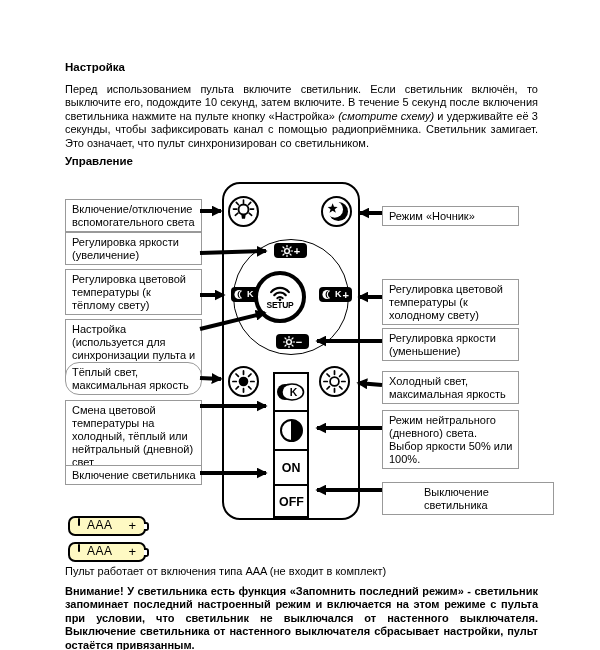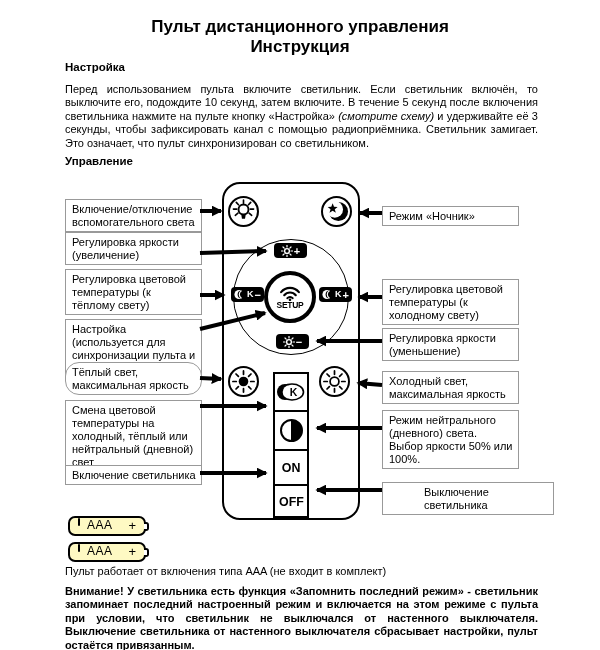--- a/index.html
+++ b/index.html
@@ -20,21 +20,21 @@
   .co{position:absolute;width:124px;border:1px solid #999;background:#fff;
       padding:3px 5px 2px 6px;font-size:11px;line-height:13px;}
   .co-l{left:65px;}
   .co-r{left:382px;}
 
   
   .remote{left:222px;top:182px;width:138px;height:338px;border:2px solid #000;border-radius:18px;box-sizing:border-box;background:#fff;}
   .circbtn{border:2px solid #000;border-radius:50%;width:31px;height:31px;box-sizing:border-box;
            display:flex;align-items:center;justify-content:center;background:#fff;}
   .bigcircle{left:233px;top:239px;width:116px;height:116px;border:1.5px solid #000;border-radius:50%;box-sizing:border-box;}
-  .setup{left:264px;top:271px;width:52px;height:52px;border:4px solid #000;border-radius:50%;box-sizing:border-box;
+  .setup{left:254px;top:271px;width:52px;height:52px;border:4px solid #000;border-radius:50%;box-sizing:border-box;
          display:flex;flex-direction:column;align-items:center;justify-content:center;background:#fff;gap:0;}
   .setup-label{font-size:8.5px;font-weight:bold;letter-spacing:-0.3px;margin-top:-1px;}
   .pill{width:33px;height:15px;background:#000;border-radius:4px;color:#fff;
         display:flex;align-items:center;justify-content:center;gap:1px;box-sizing:border-box;}
   .pill .sign{font-size:11px;font-weight:bold;line-height:10px;}
   .pill .kletter{font-size:9px;font-weight:bold;line-height:9px;}
   .column{left:273px;top:372px;width:36px;height:146px;border:2px solid #000;box-sizing:border-box;background:#fff;
           display:flex;flex-direction:column;}
   .cell{display:flex;align-items:center;justify-content:center;box-sizing:border-box;}
   .cell+ .cell{border-top:2px solid #000;}
@@ -56,24 +56,20 @@
   .warning{top:585px;left:65px;width:473px;font-weight:bold;}
 
   svg{display:block;}
   .arrows{left:0;top:0;pointer-events:none;}
 </style>
 </head>
 <body>
 
 <div class="page">
 
-  <h1 class="abs title">
-    <span>Пульт дистанционного управления</span>
-    <span>Инструкция</span>
-  </h1>
 
   <div class="abs sect h-setup">Настройка</div>
 
   <p class="abs bodytext para1" style="margin:0;">
     <span>Перед использованием пульта включите светильник. Если светильник включён, то выключите его, подождите 10 секунд, затем включите. В течение 5 секунд после включения светильника нажмите на пульте кнопку «Настройка» </span><i>(смотрите схему)</i><span> и удерживайте её 3 секунды, чтобы зафиксировать канал с помощью радиоприёмника. Светильник замигает. Это означает, что пульт синхронизирован со светильником.</span>
   </p>
 
   <div class="abs sect h-control">Управление</div>
 
   <div class="abs remote"></div>

